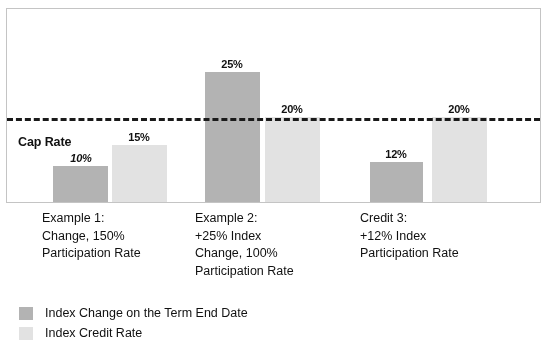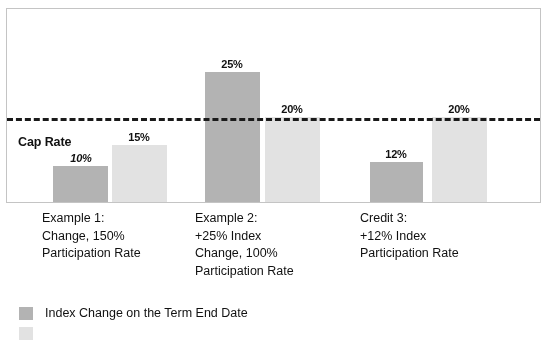--- a/index.html
+++ b/index.html
@@ -159,16 +159,17 @@
       </div>
     </div>
 
   <div class="legend">
     <div class="legend-row">
       <div class="legend-swatch dark"></div>
       <div class="legend-text">Index Change on the Term End Date</div>
     </div>
     <div class="legend-row">
       <div class="legend-swatch light"></div>
+      <div class="legend-text">Index Credit Rate</div>
     </div>
   </div>
 
 </div>
 
 </body></html>

